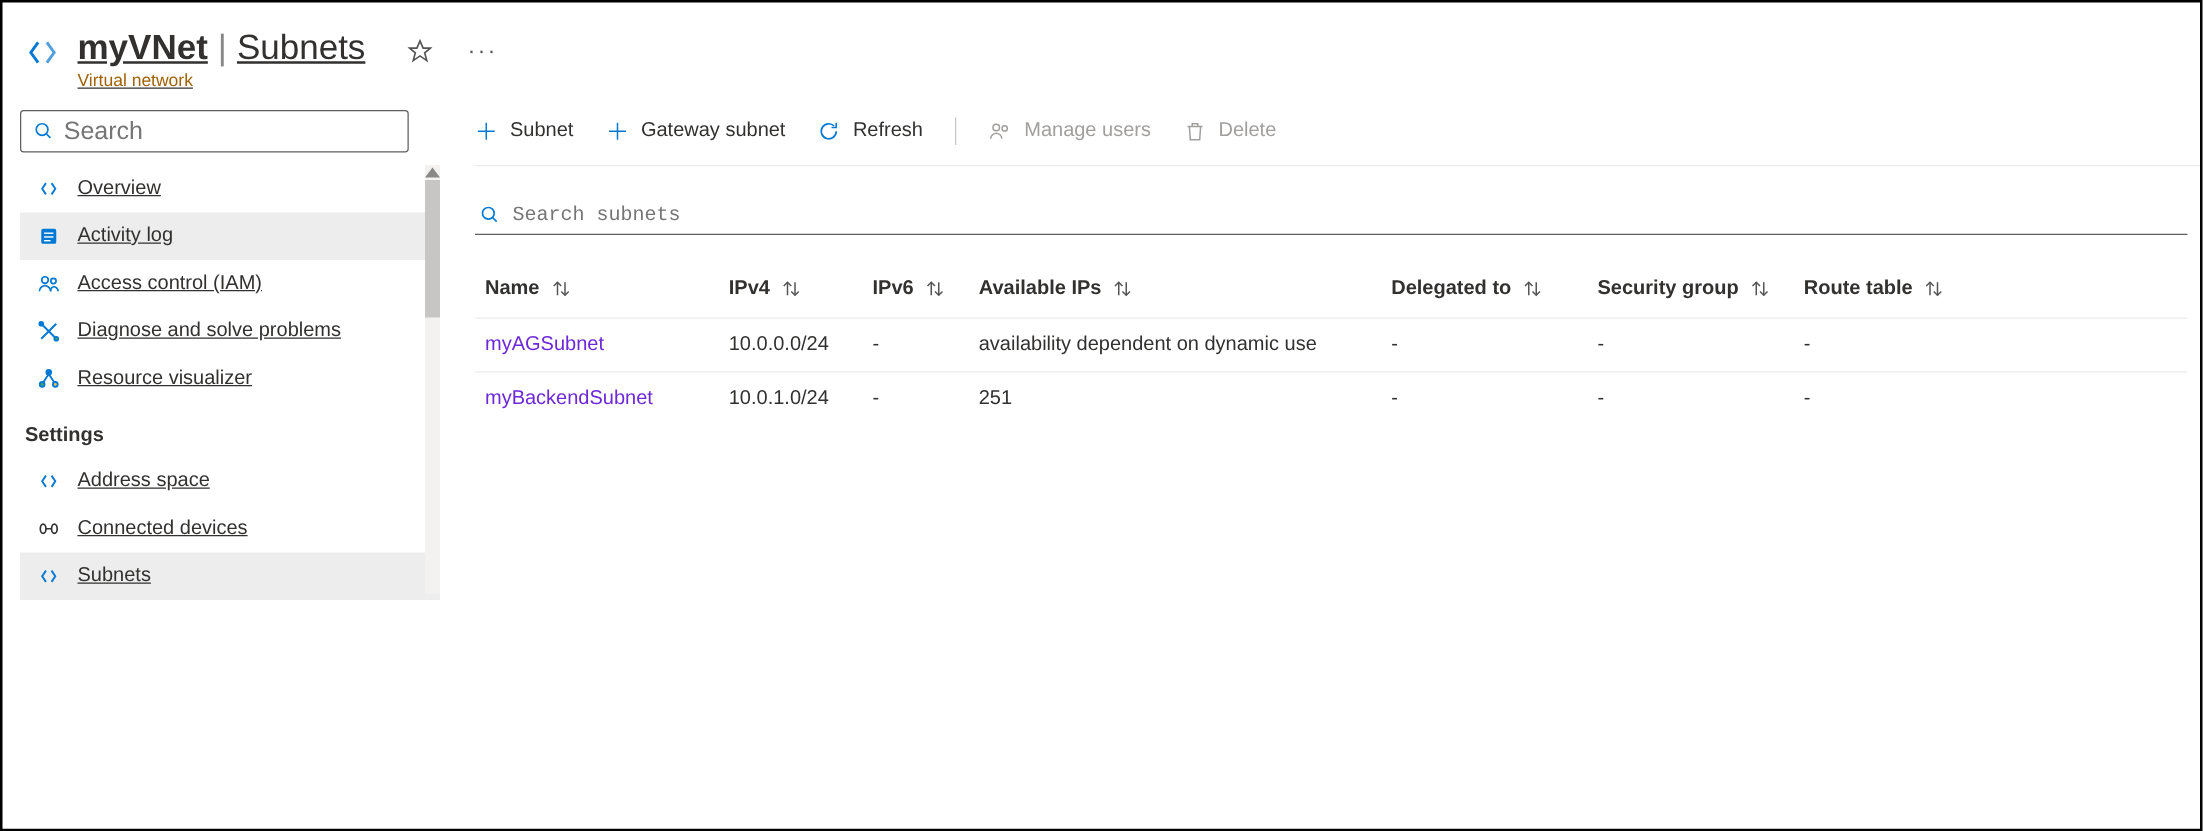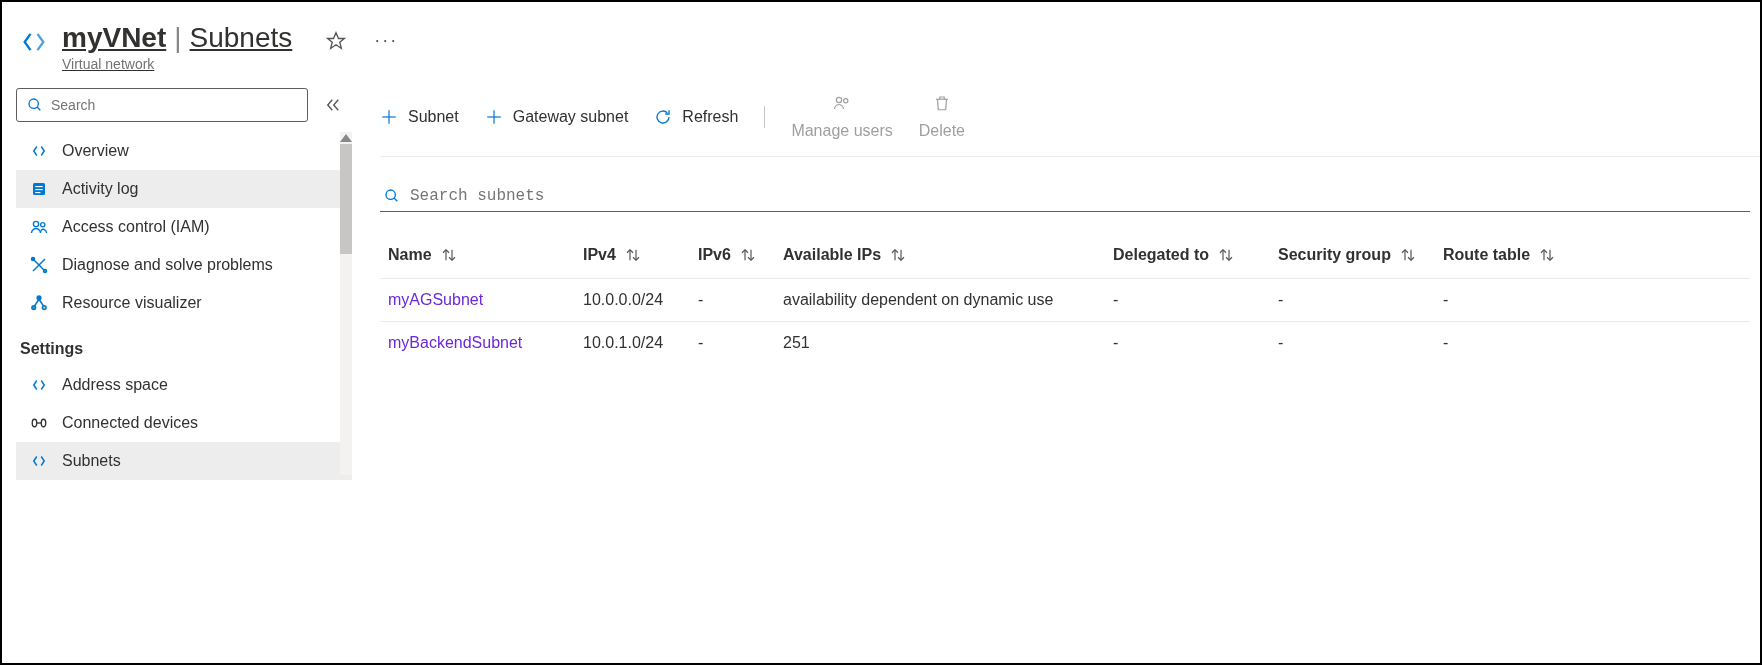--- a/index.html
+++ b/index.html
@@ -32,21 +32,21 @@
     font-size: 28px;
     font-weight: 400;
     color: #323130;
     display: flex;
     align-items: center;
   }
   .header-title-bold { font-weight: 600; }
   .header-title-sep { padding: 0 8px; color: #888; font-weight: 300; }
   .header-subtitle {
     font-size: 14px;
-    color: #737373;
+    color: #a16207;
     margin-top: 2px;
   }
   .header-actions {
     display: flex;
     align-items: center;
     gap: 28px;
     margin-left: 20px;
     margin-top: 8px;
   }
   .star-icon { width: 20px; height: 20px; color: #555; }
@@ -80,27 +80,27 @@
     display: flex;
     align-items: center;
     padding: 0 10px;
     gap: 8px;
     color: #555;
   }
   .sidebar-search input {
     border: none;
     outline: none;
     flex:1;
-    font-size: 14px;
+    font-size: 20px;
     background: transparent;
   }
   .collapse-chevrons {
     width:18px; height:18px; color:#555;
   }
-  .nav-list { list-style:none; }
+  .nav-list { list-style:none;text-decoration:underline; }
   .nav-item {
     display:flex;
     align-items:center;
     gap: 14px;
     padding: 10px 14px;
     cursor:pointer;
     font-size: 16px;
   }
   .nav-item.selected { background:#ededed; }
   .nav-icon { width:18px; height:18px; flex-shrink:0; }
@@ -144,21 +144,21 @@
     border-bottom: 1px solid #edebe9;
     font-size: 16px;
   }
   .tool-btn {
     display:flex;
     align-items:center;
     gap:10px;
     cursor:pointer;
     color:#323130;
   }
-  .tool-btn.disabled { color:#a19f9d; cursor:default;flex-direction:column; }
+  .tool-btn.disabled { color:#a19f9d; cursor:default; }
   .tool-sep { width:1px; height:22px; background:#c8c6c4; }
   .tool-icon { width:18px; height:18px; }
 
   .subnet-search {
     margin-top: 24px;
     border-bottom: 1px solid #605e5c;
     display:flex;
     align-items:center;
     gap:10px;
     padding: 6px 4px;

